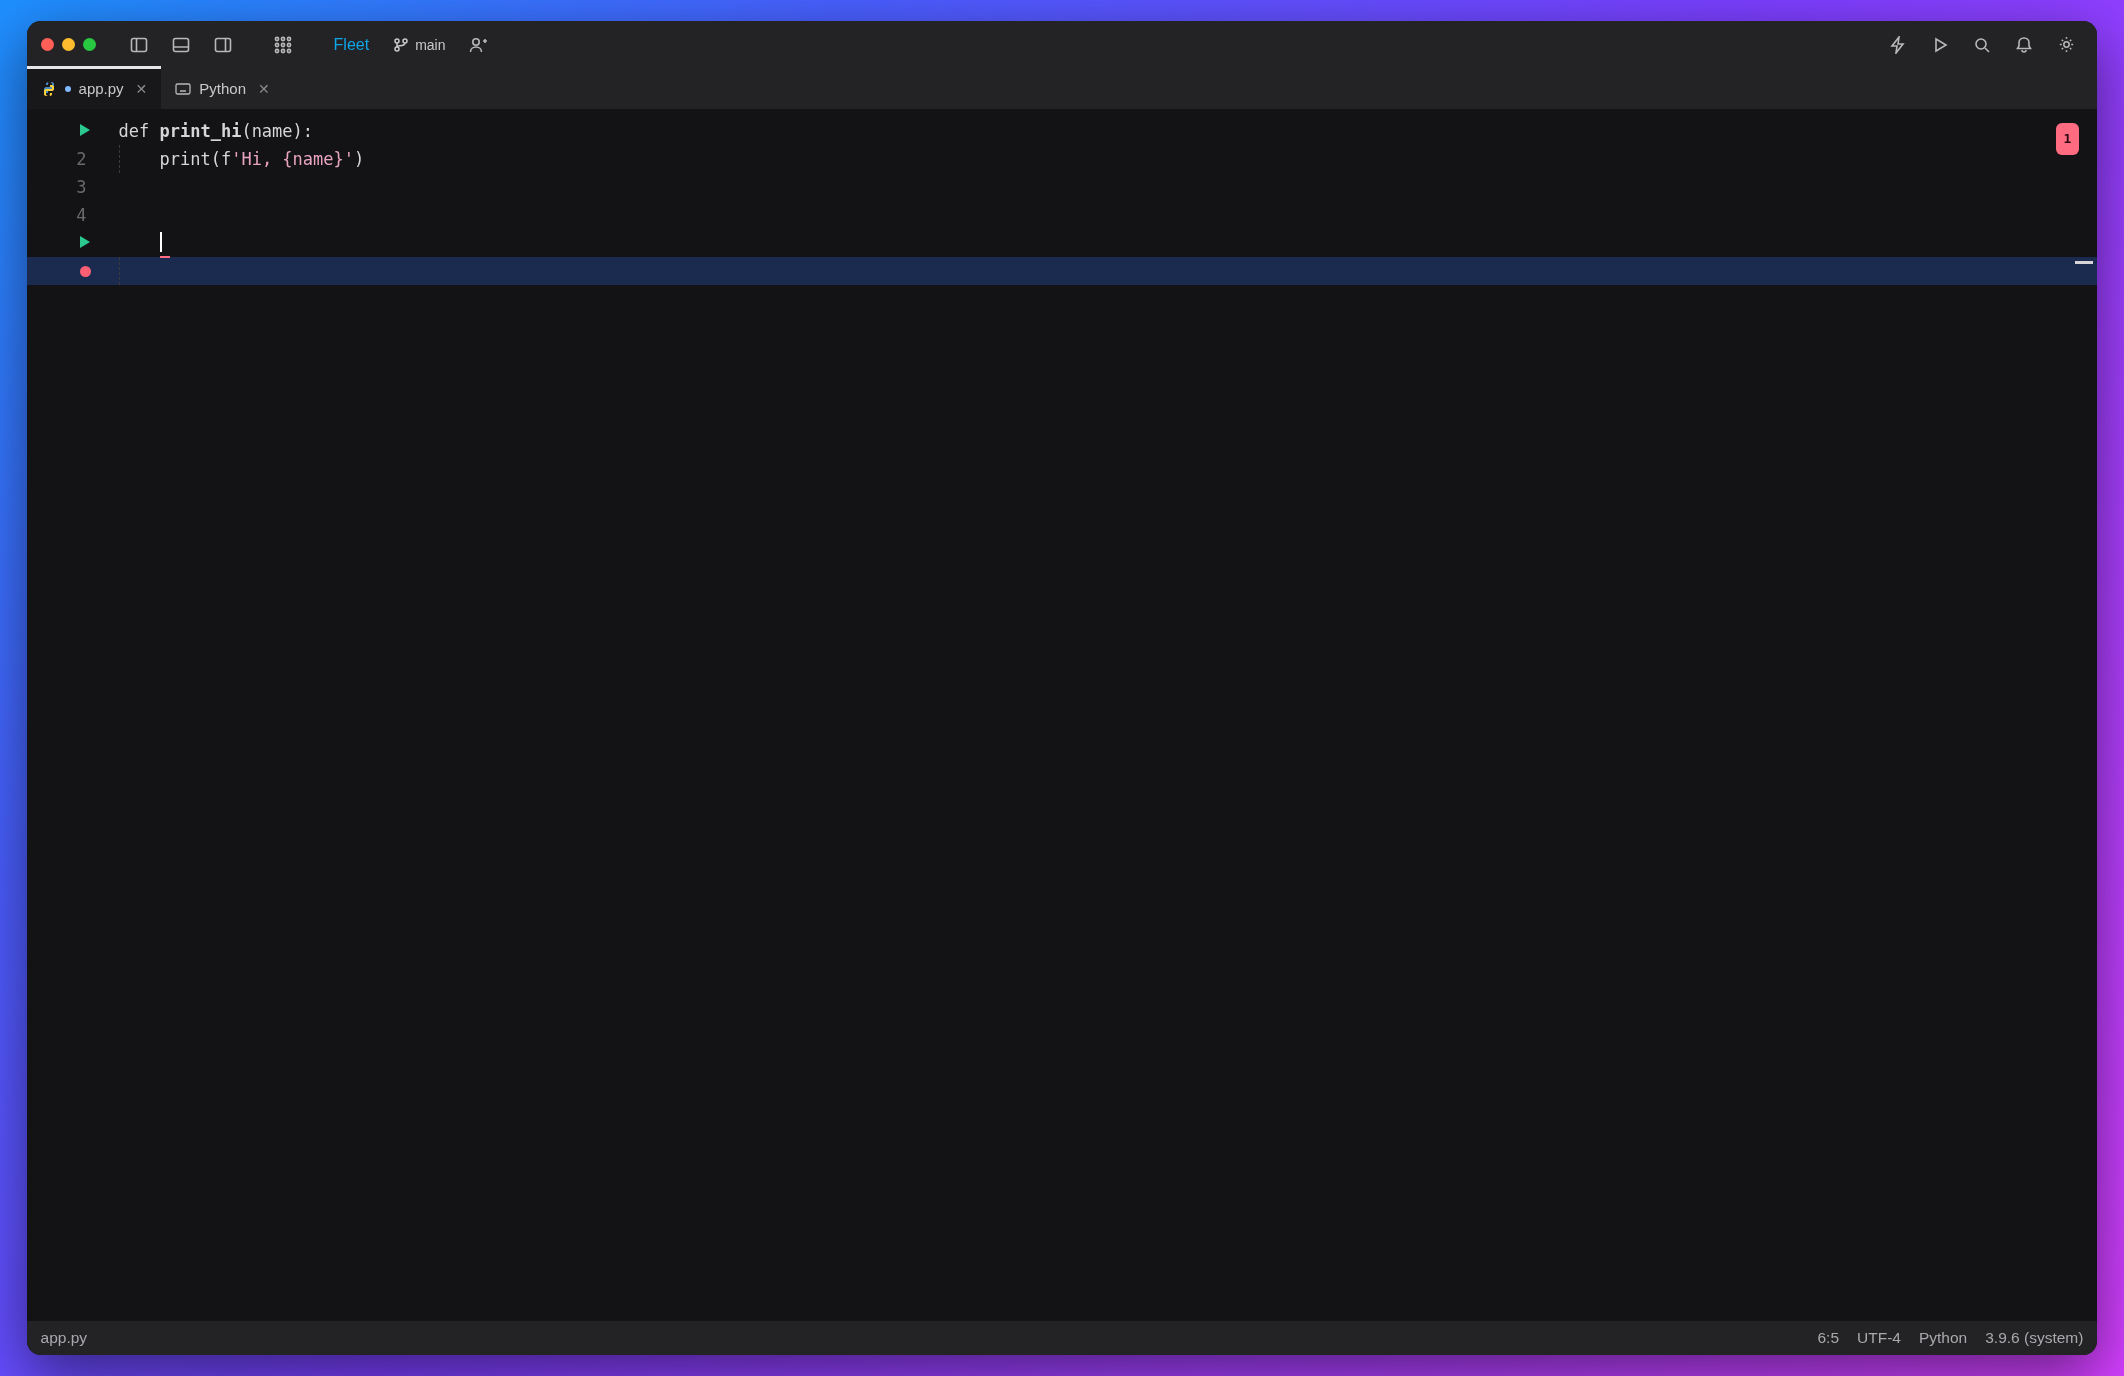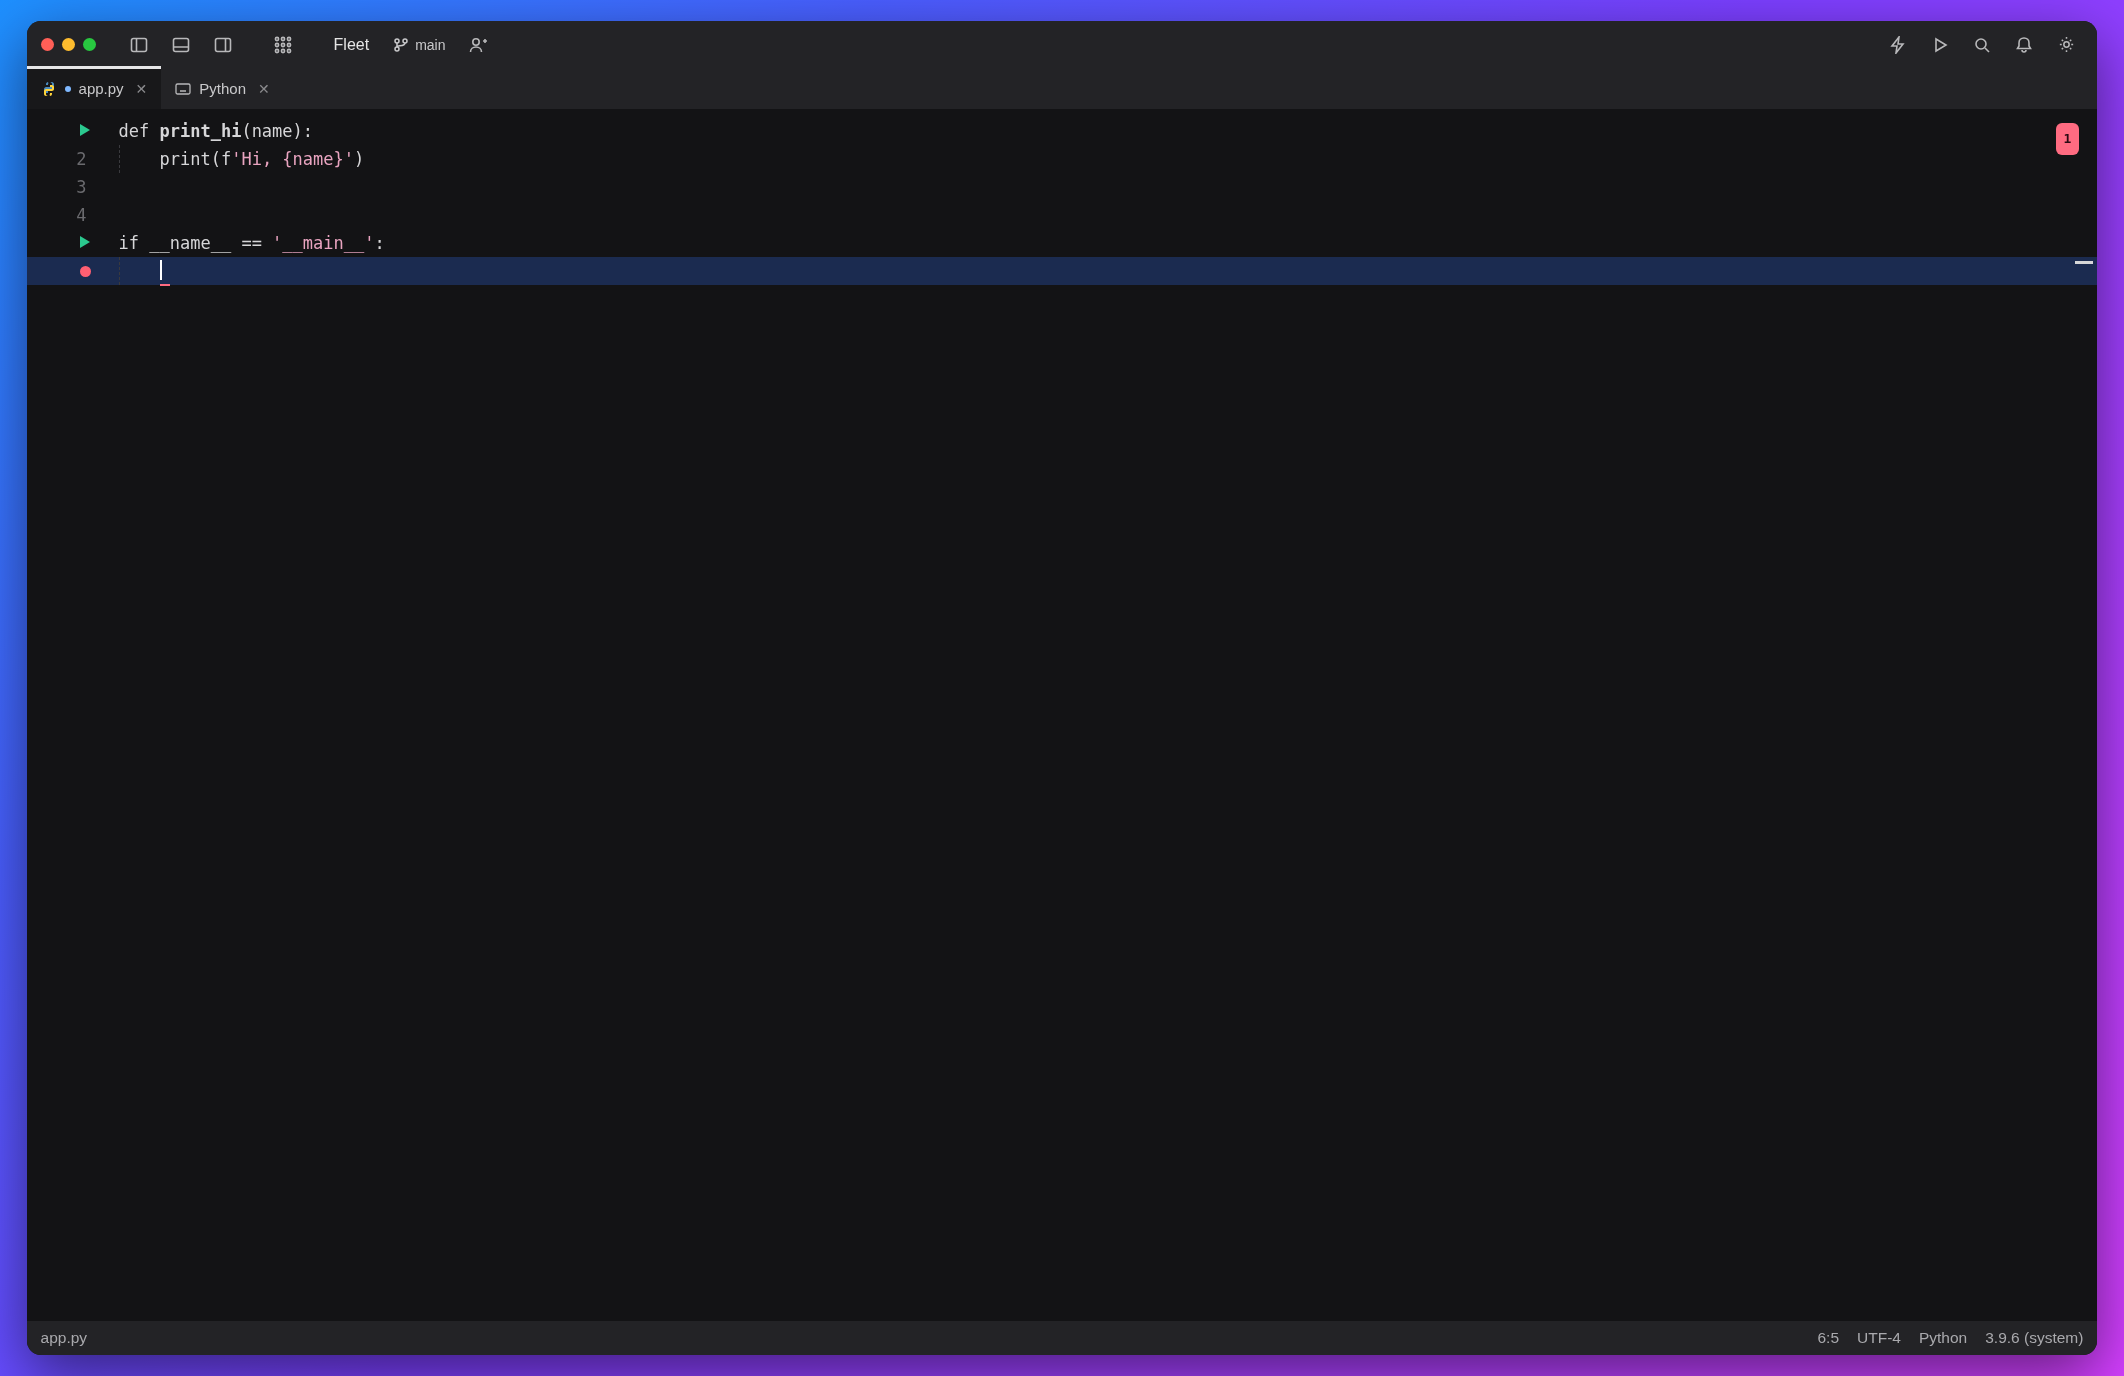--- a/index.html
+++ b/index.html
@@ -32,21 +32,21 @@
     flex-shrink: 0;
   }
   .traffic { display: flex; gap: 8px; margin-right: 18px; }
   .dot { width: 13px; height: 13px; border-radius: 50%; }
   .dot.r { background: #ff5f57; }
   .dot.y { background: #febc2e; }
   .dot.g { background: #28c840; }
   .tb-btn { width: 34px; height: 34px; display:flex; align-items:center; justify-content:center; border-radius:6px; cursor:pointer; }
   .tb-btn svg { stroke: #b8b8ba; fill: none; stroke-width: 1.6; }
   .tb-sep { width: 10px; }
-  .tb-text { color: #e5e5e5; font-size: 16px; padding: 0 8px; cursor:pointer; }
+  .tb-text { color: #0ea5e9; font-size: 16px; padding: 0 8px; cursor:pointer; }
   .tb-branch { display:flex; align-items:center; gap:6px; color:#c9c9cb; font-size:14px; padding:0 8px; cursor:pointer;}
   .spacer { flex: 1; }
   .tabbar {
     height: 40px;
     background: #232326;
     display: flex;
     align-items: stretch;
     flex-shrink: 0;
     padding-top: 0;
   }
@@ -249,21 +249,20 @@
       <div class="gline">
         <span class="bp"></span>
       </div>
     </div>
 
     <div class="code-col">
       <div class="cline"><span class="kw">def </span><span class="fn">print_hi</span><span class="pn">(name):</span></div>
       <div class="cline"><span>    </span><span class="pn">print(</span><span class="kw">f</span><span class="str">'Hi, {name}'</span><span class="pn">)</span></div>
       <div class="cline"></div>
       <div class="cline"></div>
-      <div class="cline"><span class="kw">if </span><span class="pn">__name__</span><span class="pn"> == </span><span class="str">'__main__'</span><span class="pn">:</span></div>
       <div class="cline"><span>    </span><span class="cursor"></span><span class="cursor-underline"></span></div>
     </div>
 
     <div class="err-badge">1</div>
     <div class="minimap-mark" style="top:152px"></div>
   </div>
 
   <div class="statusbar">
     <span>app.py</span>
     <span class="spacer"></span>

